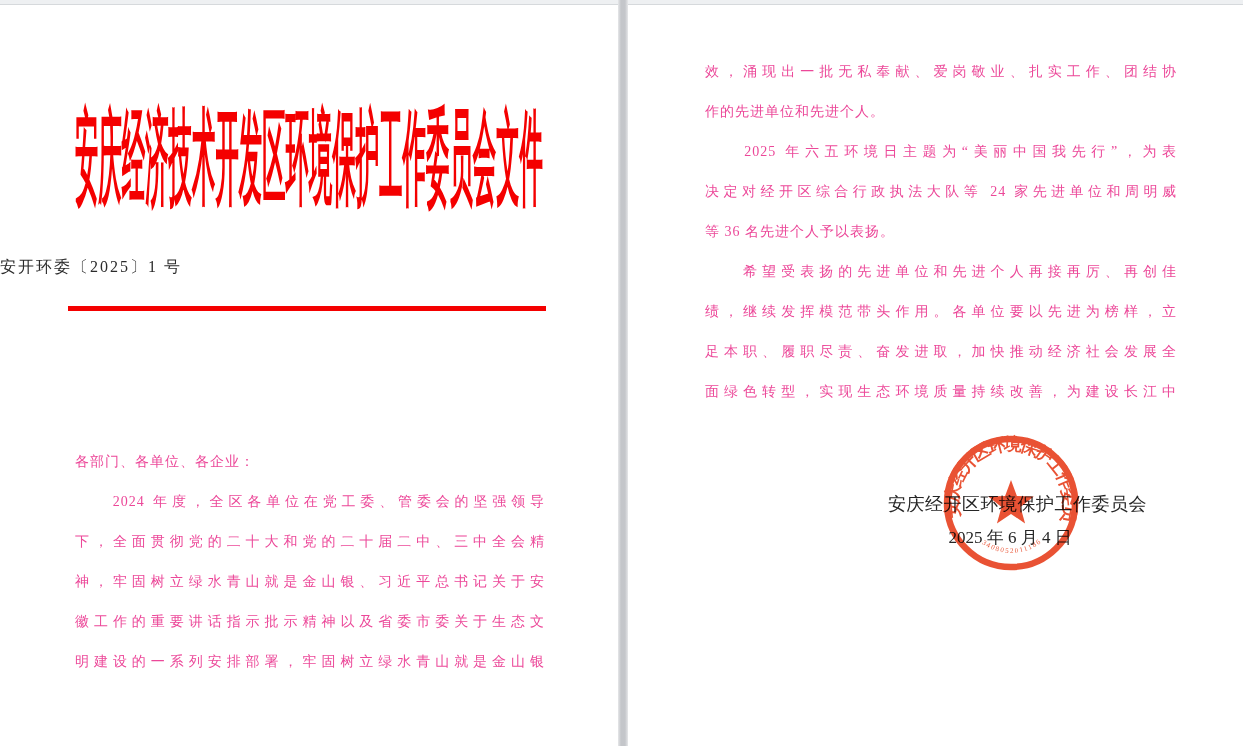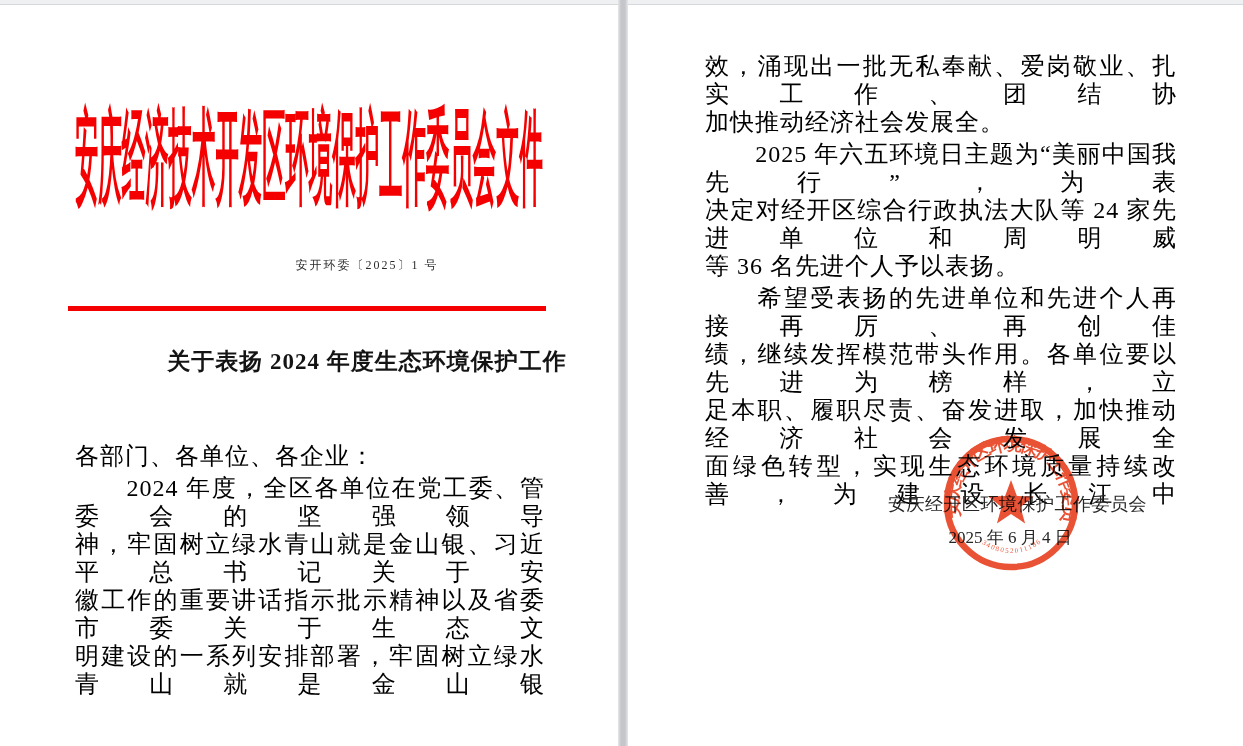--- a/index.html
+++ b/index.html
@@ -10,28 +10,28 @@
   .top-strip{position:absolute;left:0;top:0;width:1243px;height:4px;background:#eef0f2;border-bottom:1px solid #d6d9dc}
   .divider{position:absolute;left:618px;top:0;width:10px;height:746px;
     background:linear-gradient(90deg,#e6e7e9 0%,#c4c6ca 30%,#c4c6ca 70%,#e6e7e9 100%)}
   .page{position:absolute;top:5px;height:741px;background:#fff}
   .page.left{left:0;width:734px}
   .page.right{left:628px;width:615px}
 
   .banner{position:absolute;left:72px;top:88px;overflow:visible}
   .banner text{font-family:"Liberation Serif","DejaVu Serif",serif;font-weight:bold}
 
-  .docnum{position:absolute;left:0;top:252px;width:100%;text-align:center;
-    font-size:12px;letter-spacing:2px;color:#2b2b2b}
+  .docnum{position:absolute;left:0;top:252px;width:100%;text-align:left;
+    font-size:16px;letter-spacing:2px;color:#2b2b2b}
   .redline{position:absolute;left:68px;top:301px;width:478px;height:5px;background:var(--rule-red,#f40000)}
   .title{position:absolute;left:0;top:338px;width:100%;text-align:center;
     font-weight:bold;font-size:23px;line-height:37px;letter-spacing:1px;color:#141414}
 
-  .body{position:absolute;font-size:24px;line-height:28px;letter-spacing:1px;
-    color:#000000;text-align:justify}
+  .body{position:absolute;font-size:14px;line-height:40px;letter-spacing:1px;
+    color:#ec4899;text-align:justify}
   .page.left .body{left:75px;top:437px;width:470px}
   .page.right .body{left:77px;top:47px;width:472px}
   .line{min-height:32px}
   .line.full{text-align-last:justify}
 
   .sig-unit{position:absolute;left:260px;top:487px;width:244px;text-align:center;
     font-size:18px;letter-spacing:.5px;white-space:nowrap;color:#262626}
   .sig-date{position:absolute;left:317px;top:521px;width:130px;text-align:center;
     font-size:17px;white-space:nowrap;color:#262626}
 
@@ -52,41 +52,41 @@
 
     <svg class="banner" width="474" height="118" viewBox="0 0 474 118">
       <text x="237" y="100" text-anchor="middle" font-size="104" textLength="468" lengthAdjust="spacingAndGlyphs" style="fill:var(--banner-red,#f40000)">安庆经济技术开发区环境保护工作委员会文件</text>
     </svg>
 
     <div class="docnum">安开环委〔2025〕1 号</div>
 
     <div class="redline"></div>
 
     <div class="title">
-      <div>关于表扬 2024 年度生态环境保护工作</div>
     </div>
 
     <div class="body">
       <div class="line">各部门、各单位、各企业：</div>
 
     <div class="line full">　　2024 年度，全区各单位在党工委、管委会的坚强领导</div>
+        <div class="line full">下，全面贯彻党的二十大和党的二十届二中、三中全会精</div>
         <div class="line full">神，牢固树立绿水青山就是金山银、习近平总书记关于安</div>
         <div class="line full">徽工作的重要讲话指示批示精神以及省委市委关于生态文</div>
         <div class="line full">明建设的一系列安排部署，牢固树立绿水青山就是金山银</div>
       </div>
   </div>
 
   <div class="divider"></div>
 
   <div class="page right">
 
     <div class="body">
 
     <div class="line full">效，涌现出一批无私奉献、爱岗敬业、扎实工作、团结协</div>
-        <div class="line">加快推动经济社会发展全。</div>
+        <div class="line">作的先进单位和先进个人。</div>
         <div class="line full">　　2025 年六五环境日主题为“美丽中国我先行”，为表</div>
         <div class="line full">决定对经开区综合行政执法大队等 24 家先进单位和周明威</div>
         <div class="line">等 36 名先进个人予以表扬。</div>
         <div class="line full">　　希望受表扬的先进单位和先进个人再接再厉、再创佳</div>
         <div class="line full">绩，继续发挥模范带头作用。各单位要以先进为榜样，立</div>
         <div class="line full">足本职、履职尽责、奋发进取，加快推动经济社会发展全</div>
         <div class="line full">面绿色转型，实现生态环境质量持续改善，为建设长江中</div>
       </div>
 
     <div class="sig-unit">安庆经开区环境保护工作委员会</div>

